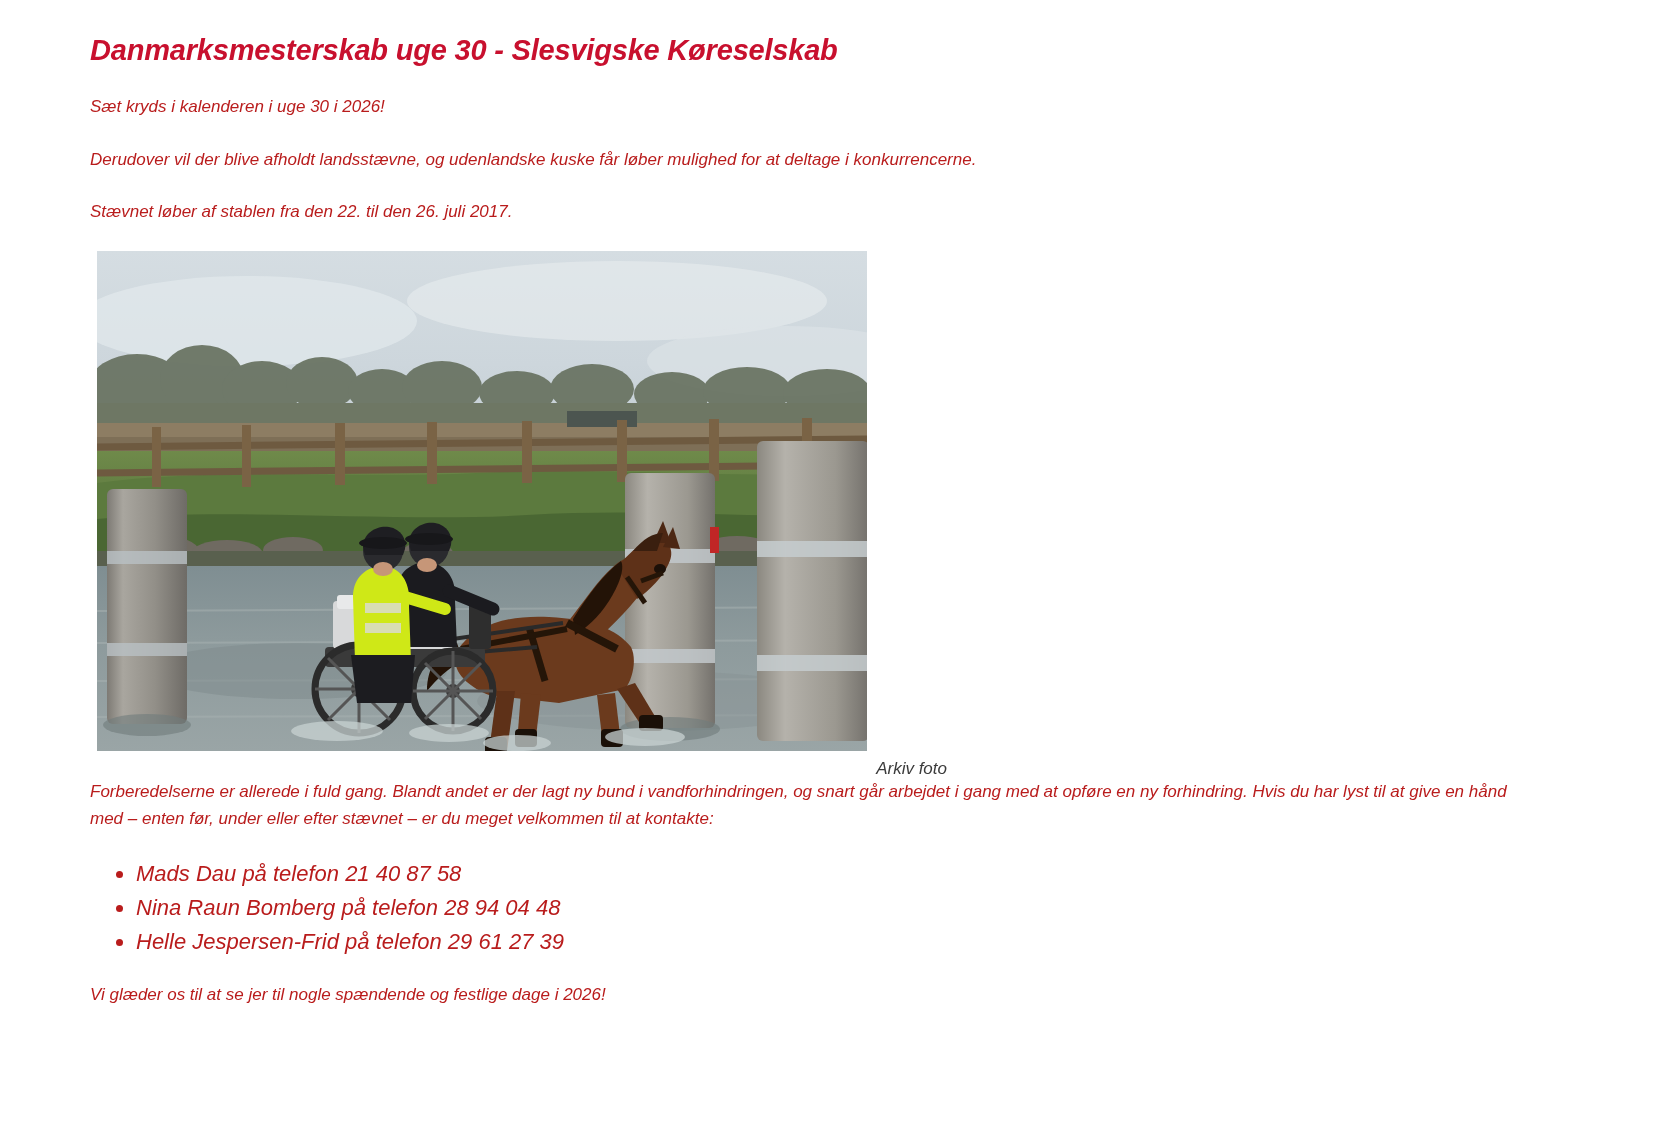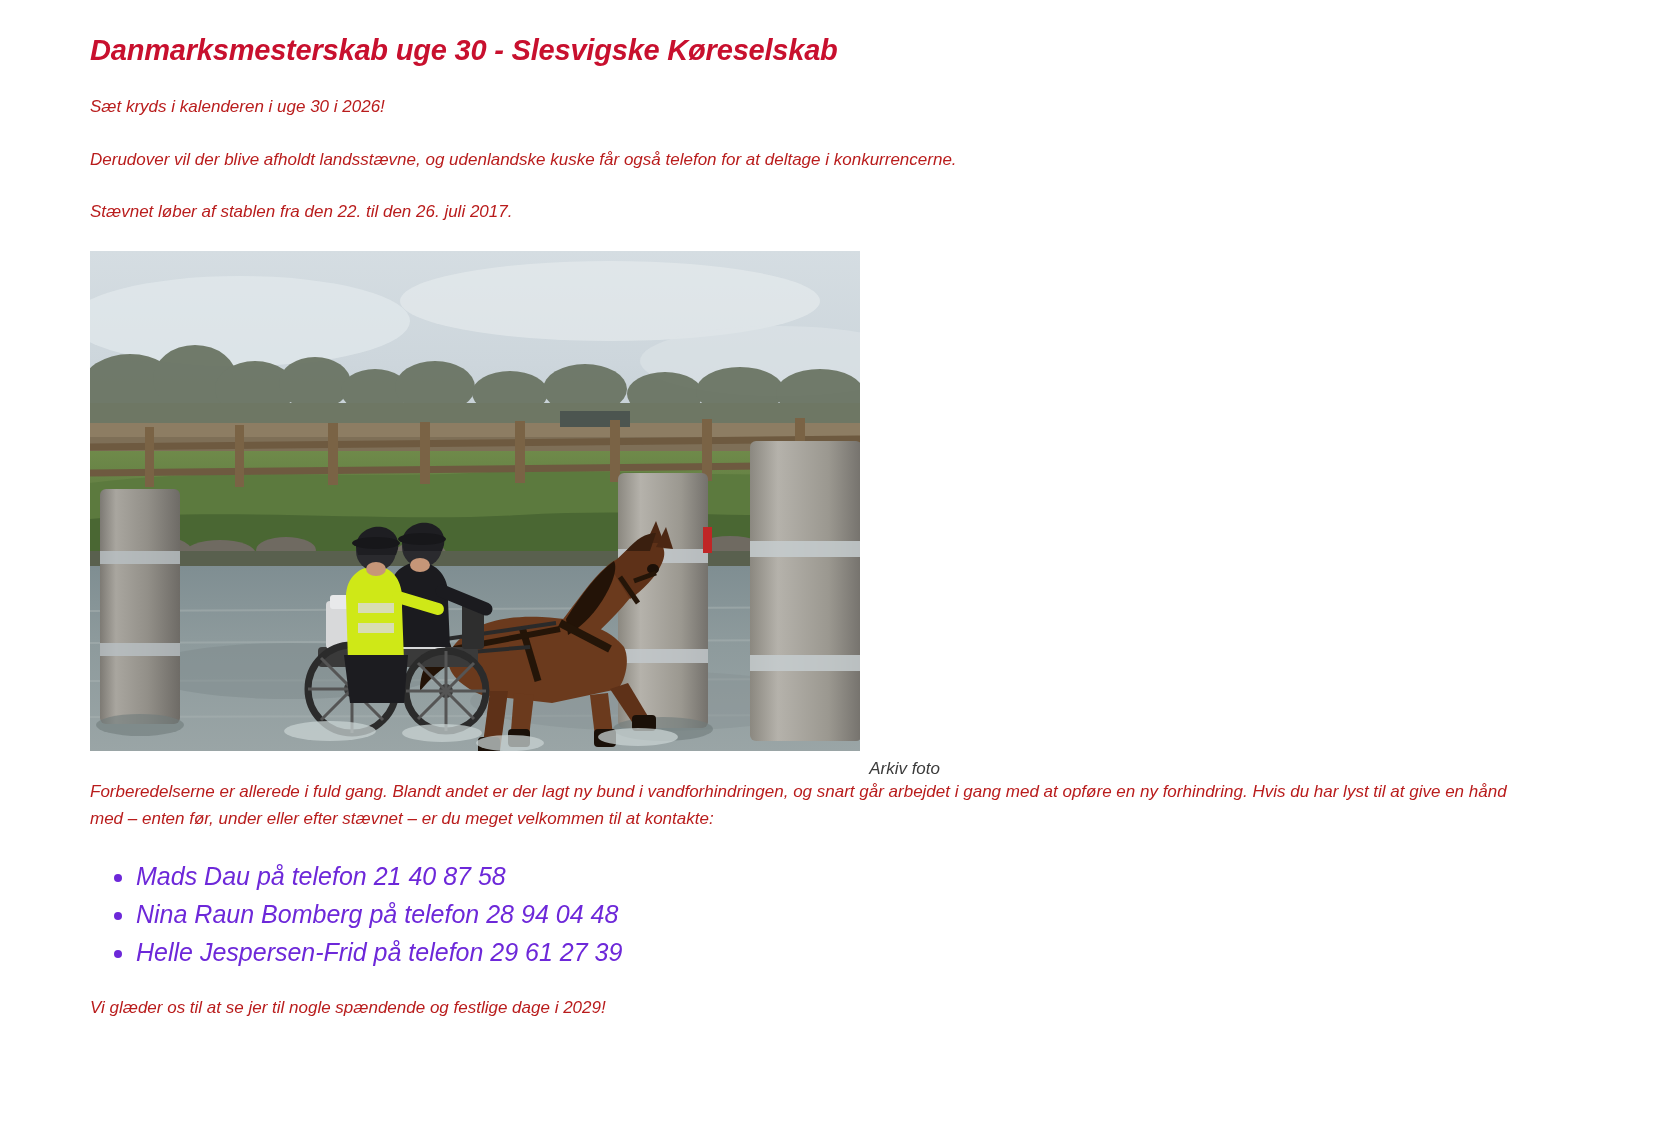--- a/index.html
+++ b/index.html
@@ -29,21 +29,21 @@
   }
   p.body-text {
     font-size: 17px;
     line-height: 1.55;
     color: #b91c1c;
     margin: 0 0 26px 0;
     max-width: 1420px;
     font-weight: 350;
   }
   .figure {
-    margin: 8px 0 0 0;
+    margin: 8px 0 0 7px;
     width: 770px;
   }
   .photo {
     width: 770px;
     height: 500px;
     display: block;
     border: 0;
     overflow: hidden;
     position: relative;
     background: #8fa3ae;
@@ -58,36 +58,36 @@
   }
   .after-figure {
     margin-top: 56px;
   }
   ul.contact-list {
     margin: 0 0 24px 0;
     padding-left: 46px;
     list-style: disc;
   }
   ul.contact-list li {
-    font-size: 25px;
+    font-size: 22px;
     line-height: 1.45;
-    color: #6d28d9;
+    color: #b91c1c;
     margin: 0 0 2px 0;
     font-weight: 350;
   }
 </style>
 </head>
 <body>
 
 <div class="page">
 
   <h1 class="article-title">Danmarksmesterskab uge 30 - Slesvigske Køreselskab</h1>
 
   <p class="body-text">Sæt kryds i kalenderen i uge 30 i 2026!</p>
-  <p class="body-text">Derudover vil der blive afholdt landsstævne, og udenlandske kuske får også telefon for at deltage i konkurrencerne.</p>
+  <p class="body-text">Derudover vil der blive afholdt landsstævne, og udenlandske kuske får løber mulighed for at deltage i konkurrencerne.</p>
   <p class="body-text">Stævnet løber af stablen fra den 22. til den 26. juli 2017.</p>
 
   <figure class="figure">
     <div class="photo">
       <svg width="770" height="500" viewBox="0 0 770 500" xmlns="http://www.w3.org/2000/svg" role="img" aria-label="photo">
         <defs>
           <linearGradient id="skyG" x1="0" y1="0" x2="0" y2="1">
             <stop offset="0%" stop-color="#d5dde2"></stop>
             <stop offset="55%" stop-color="#cdd6dc"></stop>
             <stop offset="100%" stop-color="#c3ced3"></stop>
@@ -290,15 +290,15 @@
   </figure>
 
   <p class="body-text after-figure">Forberedelserne er allerede i fuld gang. Blandt andet er der lagt ny bund i vandforhindringen, og snart går arbejdet i gang med at opføre en ny forhindring. Hvis du har lyst til at give en hånd med – enten før, under eller efter stævnet – er du meget velkommen til at kontakte:</p>
 
   <ul class="contact-list">
     <li>Mads Dau på telefon 21 40 87 58</li>
     <li>Nina Raun Bomberg på telefon 28 94 04 48</li>
     <li>Helle Jespersen-Frid på telefon 29 61 27 39</li>
   </ul>
 
-  <p class="body-text">Vi glæder os til at se jer til nogle spændende og festlige dage i 2029!</p>
+  <p class="body-text">Vi glæder os til at se jer til nogle spændende og festlige dage i 2026!</p>
 
 </div>
 
 </body></html>

